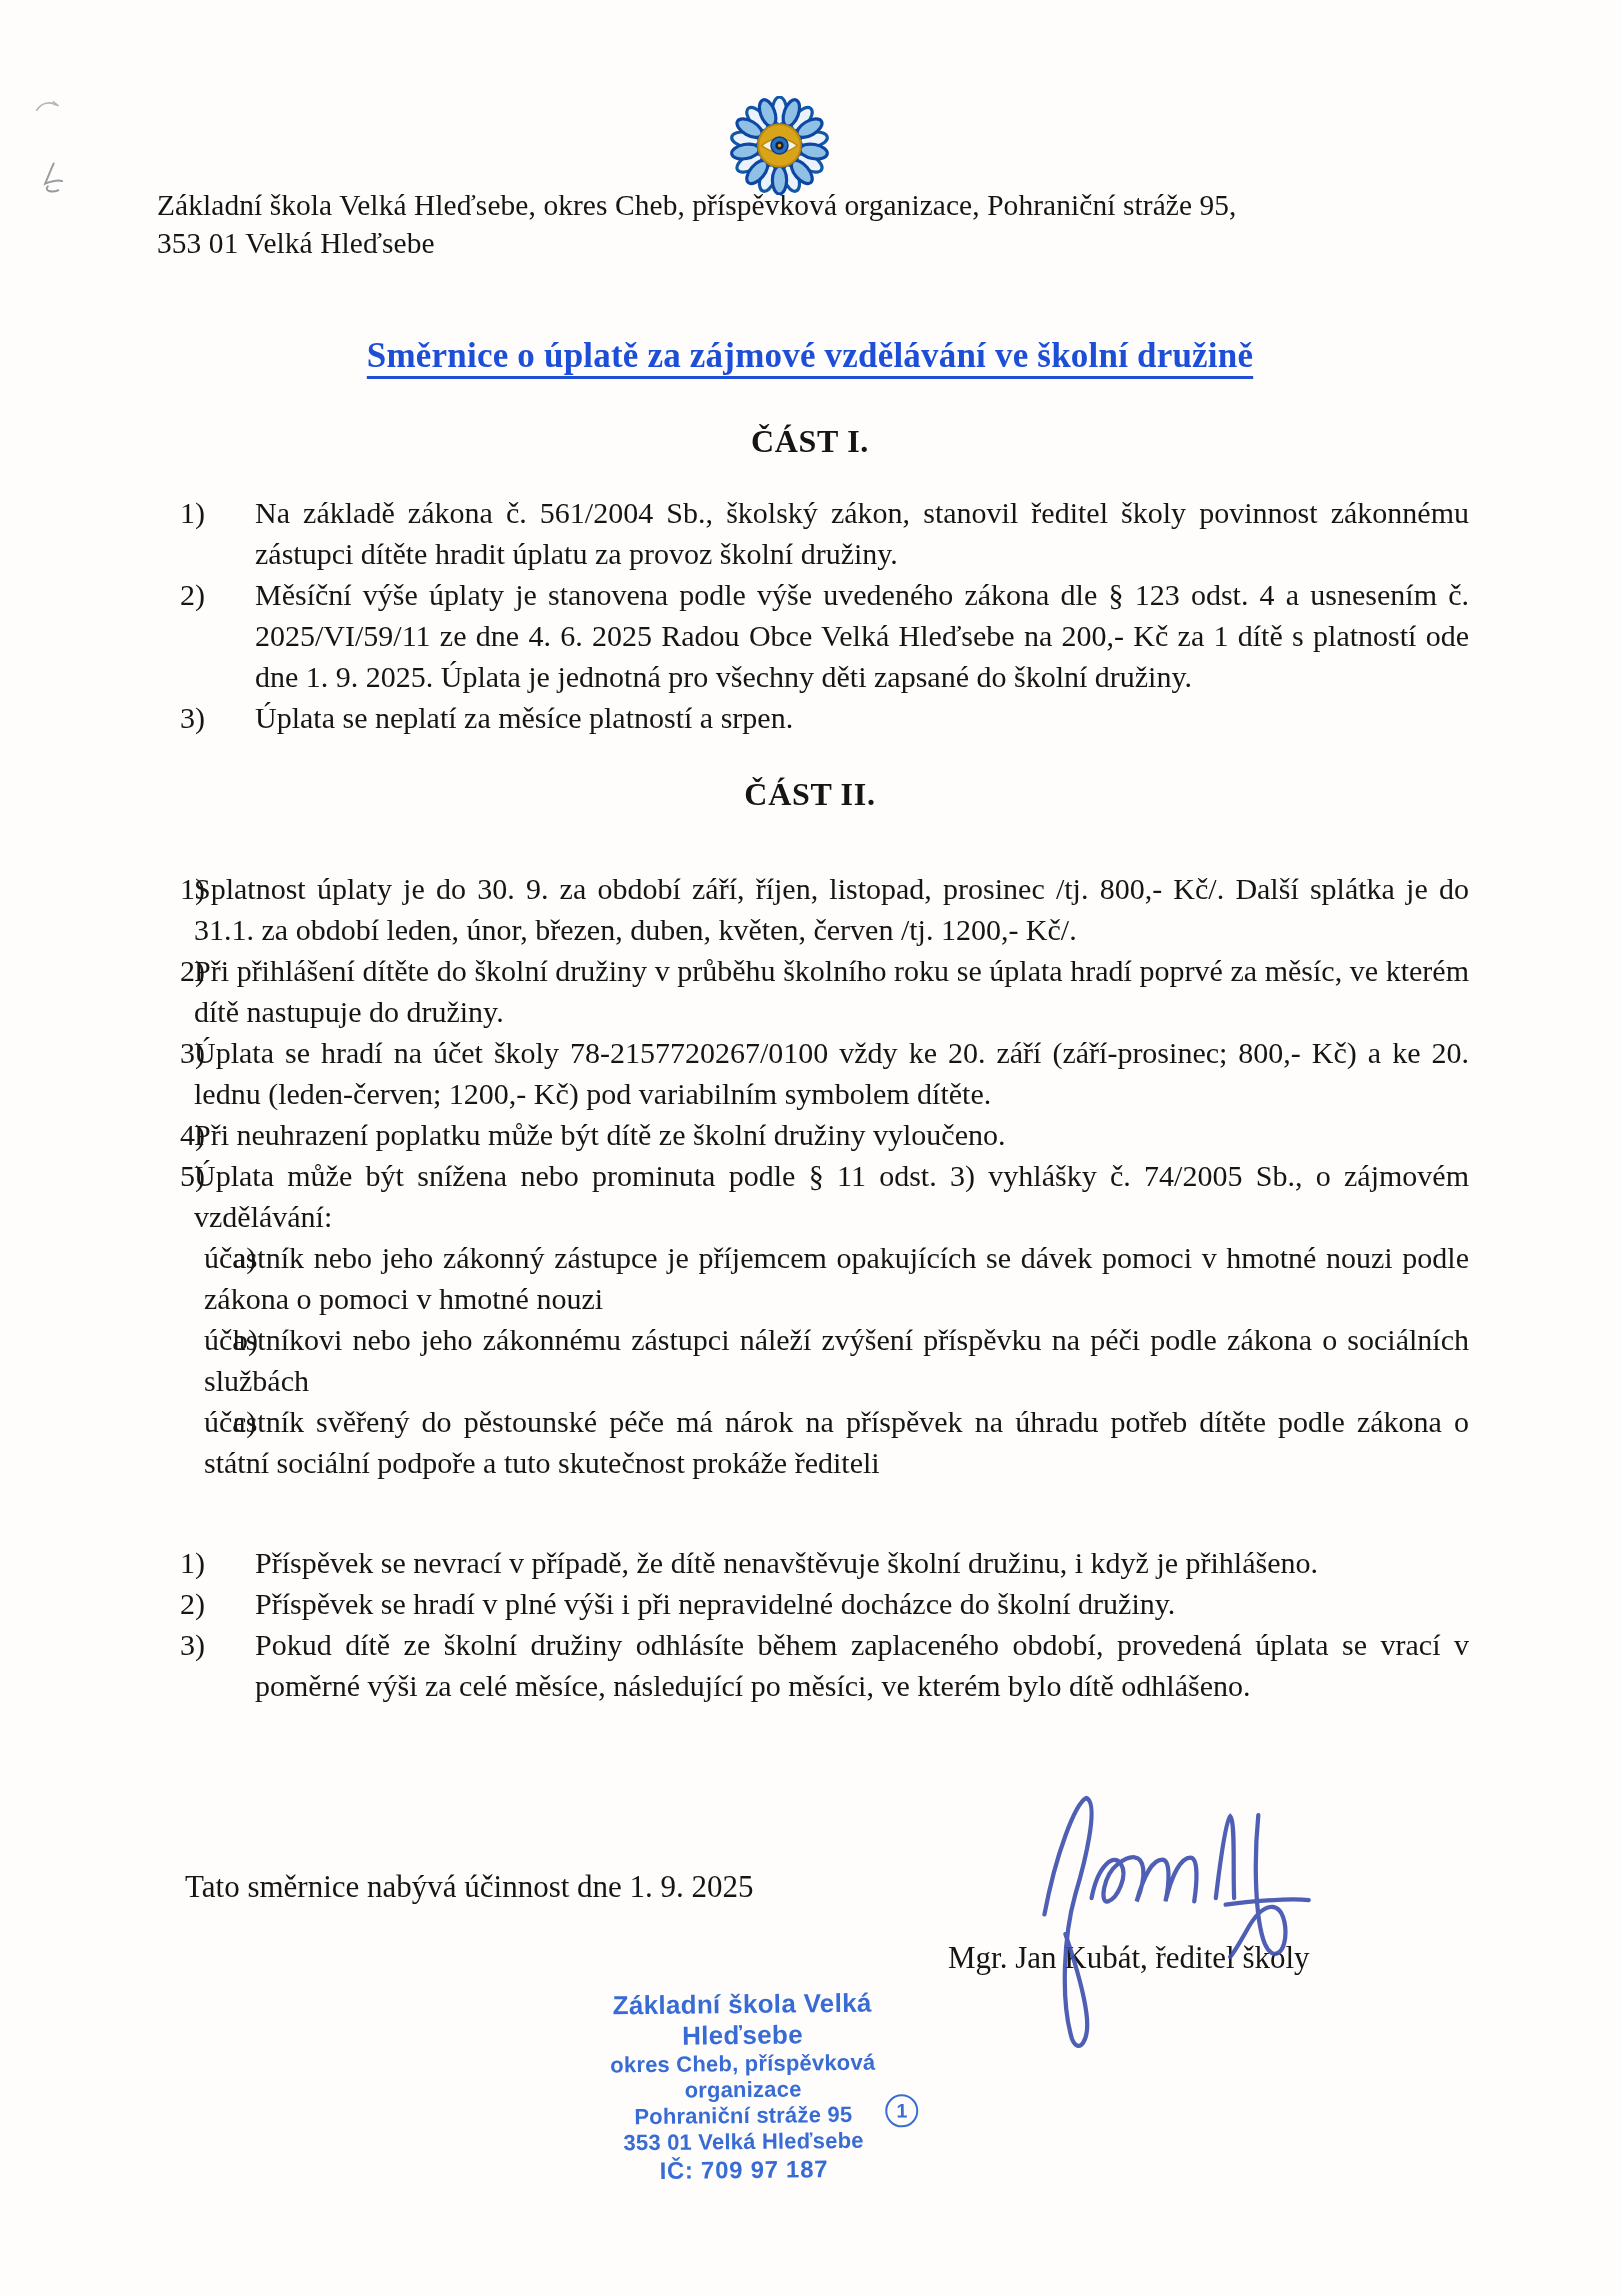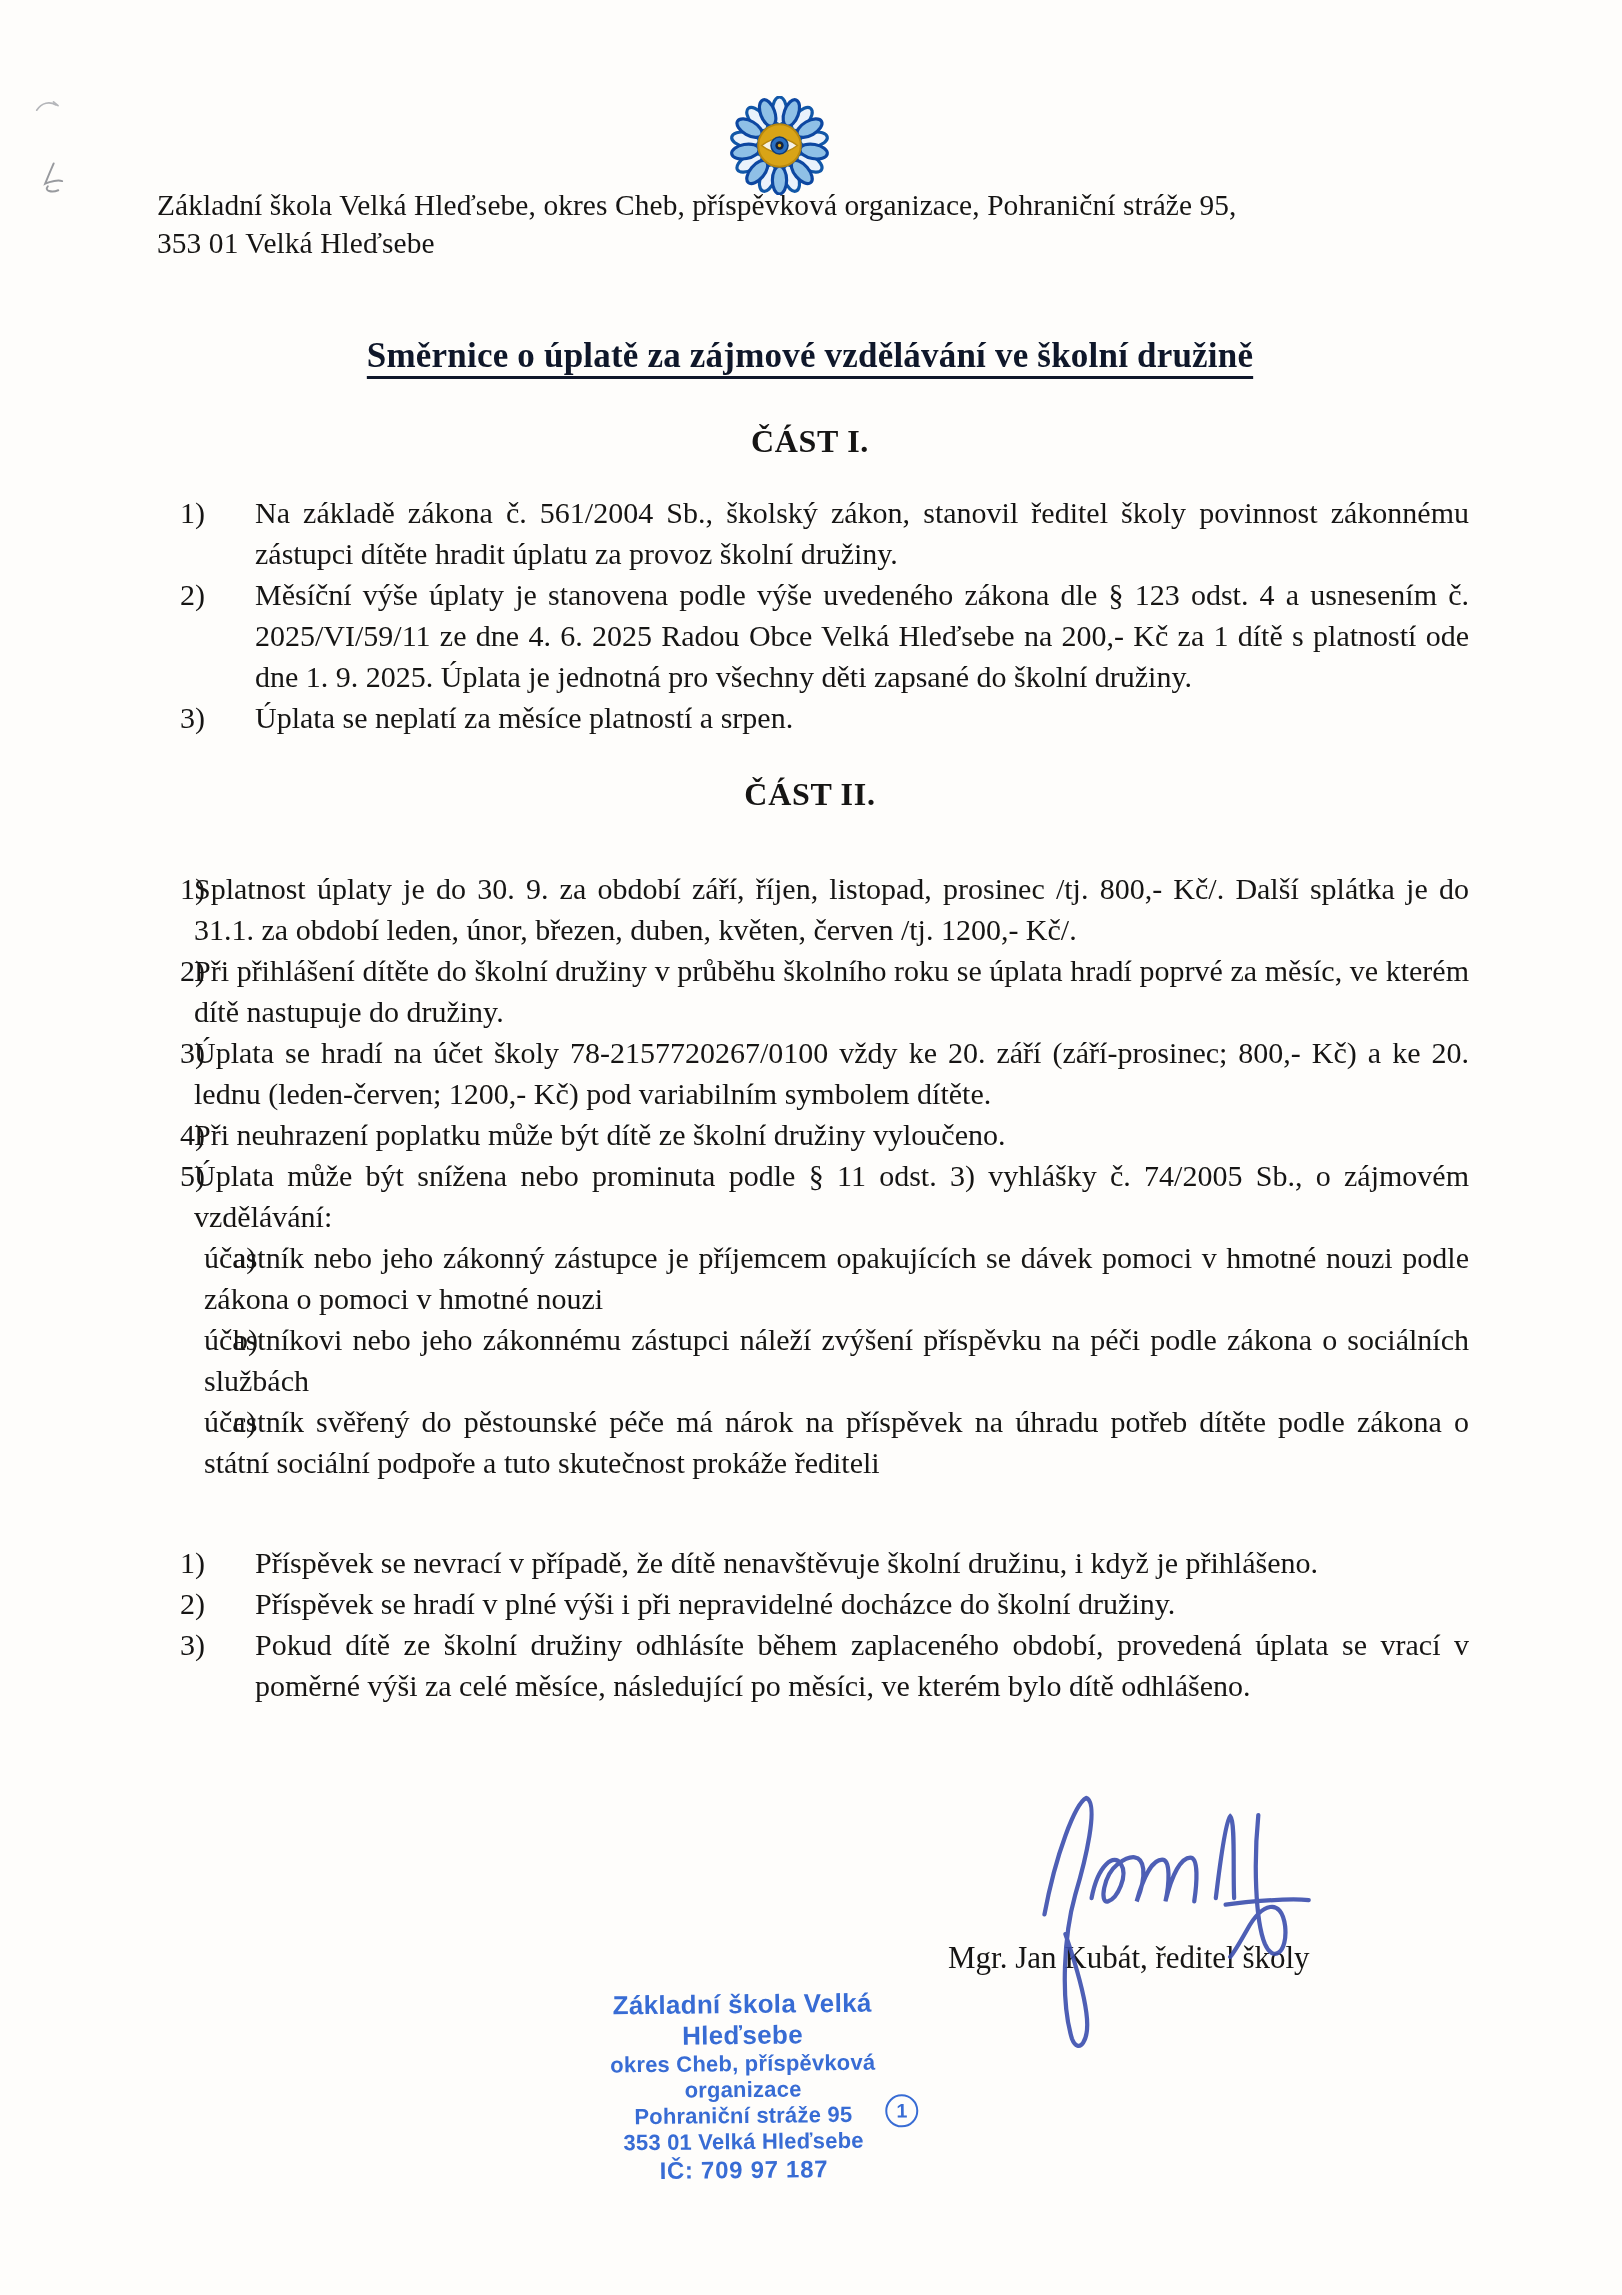--- a/index.html
+++ b/index.html
@@ -13,21 +13,21 @@
   }
   
   .logo{position:absolute;left:728px;top:96px;width:103px;height:99px;}
   .hdr-line{position:absolute;left:157px;right:160px;
     font-size:29.4px;line-height:37px;letter-spacing:0.1px;}
   .hdr1{top:187px;}
   .hdr2{top:225px;}
   
   .doc-title{
     position:absolute;left:157px;right:160px;top:336px;text-align:center;
-    font-size:35px;font-weight:bold;color:#0f172a;
+    font-size:35px;font-weight:bold;color:#1d4ed8;
     text-decoration:underline;text-decoration-thickness:2.6px;text-underline-offset:8.5px;
     letter-spacing:0.2px;
   }
   
   .sec-heading{
     position:absolute;left:157px;right:160px;text-align:center;
     font-size:32px;font-weight:bold;letter-spacing:0.7px;
   }
   .h1{top:423px;}
   .h2{top:776px;}
@@ -169,20 +169,21 @@
     <div class="item p3">
       <span class="num">2)</span>
       <span class="txt">Příspěvek se hradí v plné výši i při nepravidelné docházce do školní družiny.</span>
     </div>
     <div class="item p3">
       <span class="num">3)</span>
       <span class="txt">Pokud dítě ze školní družiny odhlásíte během zaplaceného období, provedená úplata se vrací v poměrné výši za celé měsíce, následující po měsíci, ve kterém bylo dítě odhlášeno.</span>
     </div>
   </div>
 
+  <div class="effective">Tato směrnice nabývá účinnost dne 1. 9. 2025</div>
   <div class="signer">Mgr. Jan Kubát, ředitel školy</div>
 
   <div class="signature">
     <svg viewBox="0 0 500 440" width="327" height="288" fill="none" stroke="#3b4eae" stroke-width="6.5" stroke-linecap="round" opacity="0.9">
       <path d="M68,210 C85,118 115,40 132,32 C152,40 130,130 115,180 C98,240 92,340 110,400 C120,425 138,405 132,360 C126,315 110,270 100,240"></path>
       <path d="M140,185 C150,133 175,116 185,133 C196,150 180,185 165,190 C152,194 158,150 180,133 C200,118 216,118 219,140 C221,158 213,180 209,190 C219,153 233,126 248,126 C261,126 259,163 253,190 C263,148 277,123 291,123 C304,123 301,163 297,190"></path>
       <path d="M330,185 C338,118 345,68 352,60 C360,68 356,138 358,185"></path>
       <path d="M395,58 C388,128 390,218 405,255 C418,285 440,268 436,228 C430,183 400,193 378,233 C365,256 358,268 352,275"></path>
       <path d="M345,195 C380,190 440,185 472,188"></path>
     </svg>

